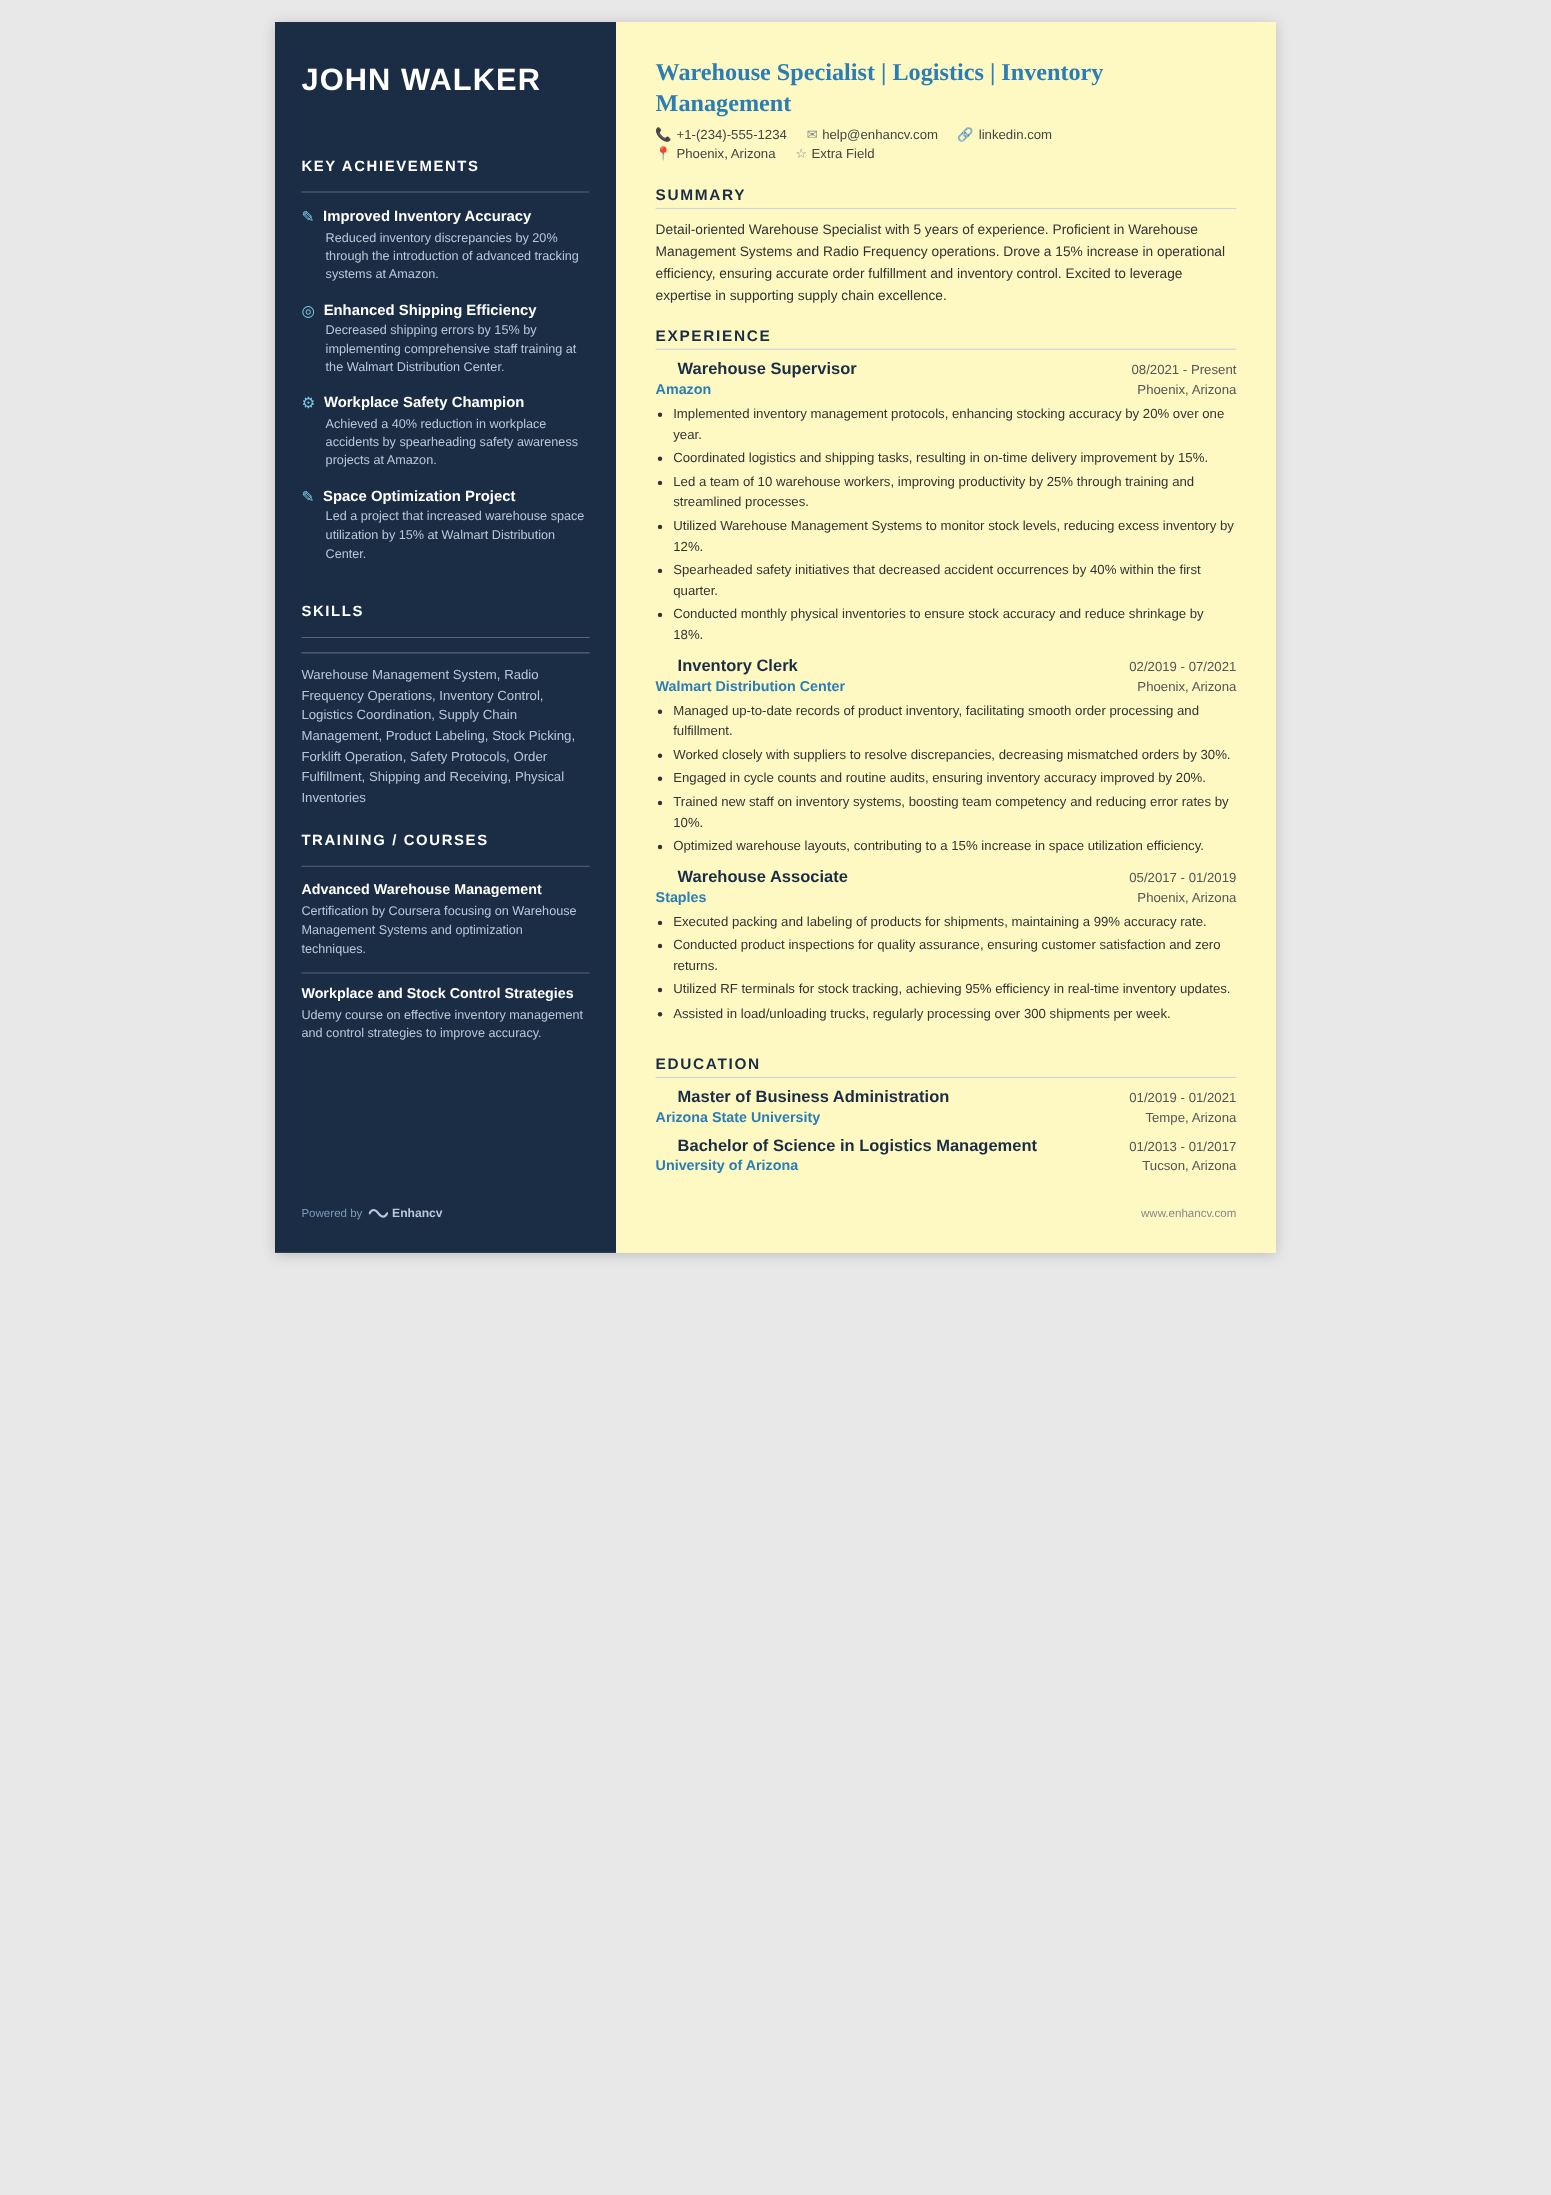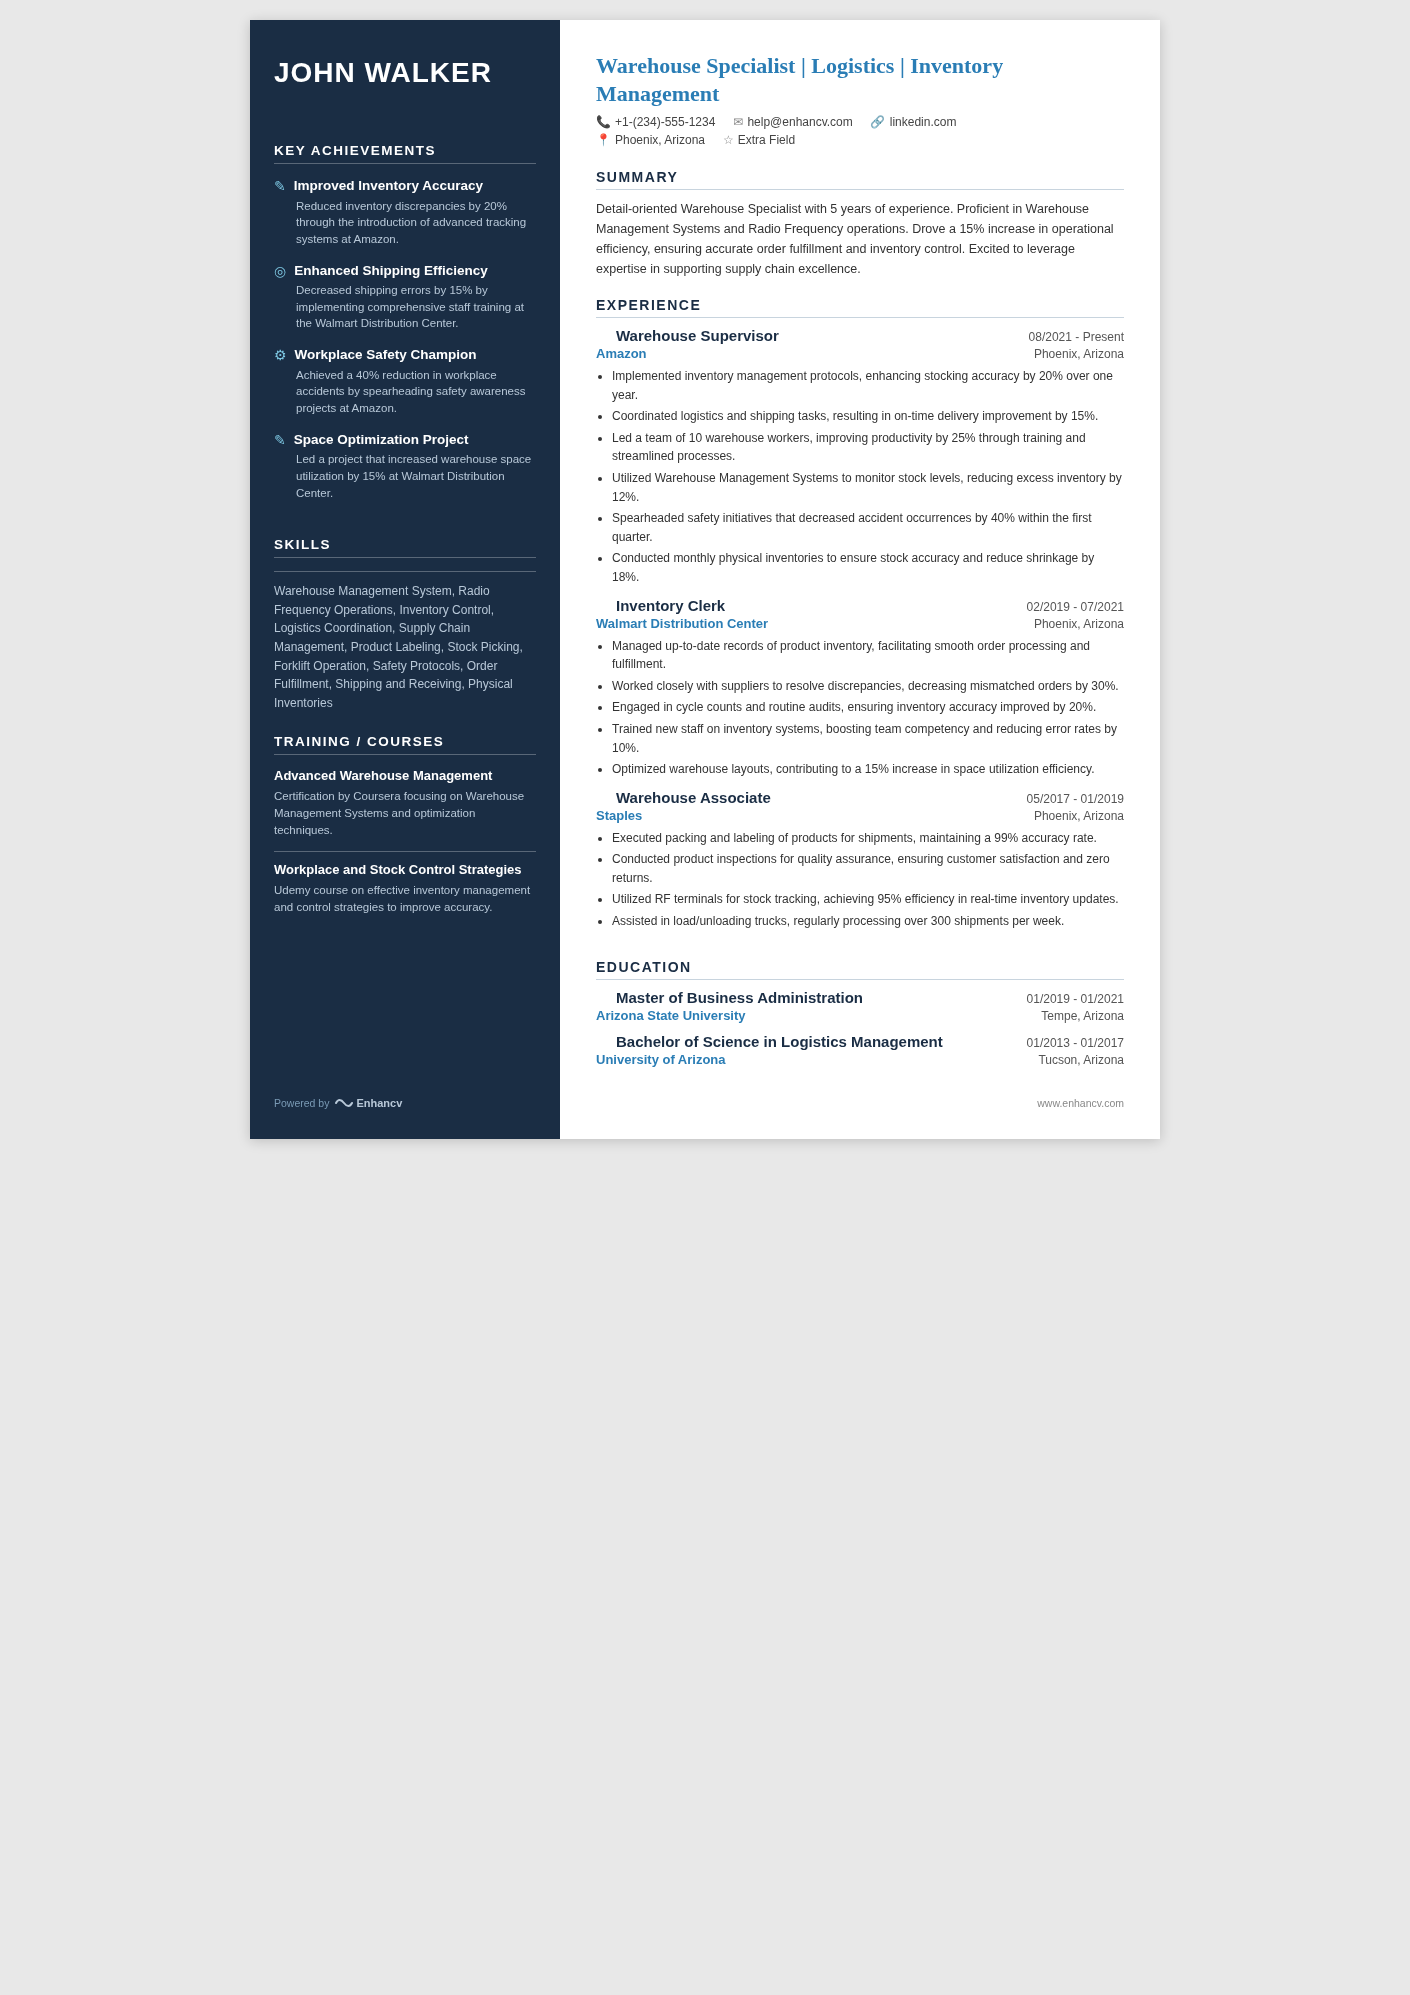--- a/index.html
+++ b/index.html
@@ -7,21 +7,21 @@
       font-family: 'Segoe UI', Arial, sans-serif;
       background: #e8e8e8;
       display: flex;
       justify-content: center;
       align-items: flex-start;
       min-height: 100vh;
       padding: 20px;
     }
     .resume-wrapper {
       width: 910px;
-      background: #ffffff;
+      background: #fef9c3;
       display: flex;
       box-shadow: 0 2px 12px rgba(0,0,0,0.18);
     }
     
     .sidebar {
       width: 310px;
       min-width: 310px;
       background: #1a2d44;
       color: #fff;
       padding: 36px 24px 30px 24px;
@@ -36,21 +36,21 @@
       margin-bottom: 32px;
       line-height: 1.18;
     }
     .sidebar-section-title {
       font-size: 13.5px;
       font-weight: 700;
       letter-spacing: 1.5px;
       text-transform: uppercase;
       color: #fff;
       border-bottom: 1.5px solid rgba(255,255,255,0.28);
-      padding-bottom: 5px;
+      padding-bottom: 16px;
       margin-bottom: 13px;
       margin-top: 22px;
     }
     .achievement-item {
       margin-bottom: 14px;
     }
     .achievement-header {
       display: flex;
       align-items: flex-start;
       gap: 8px;

